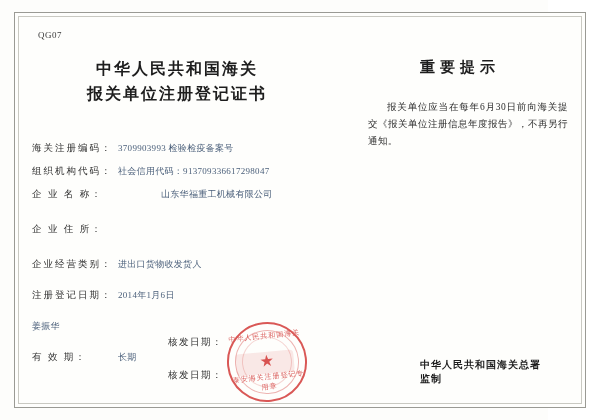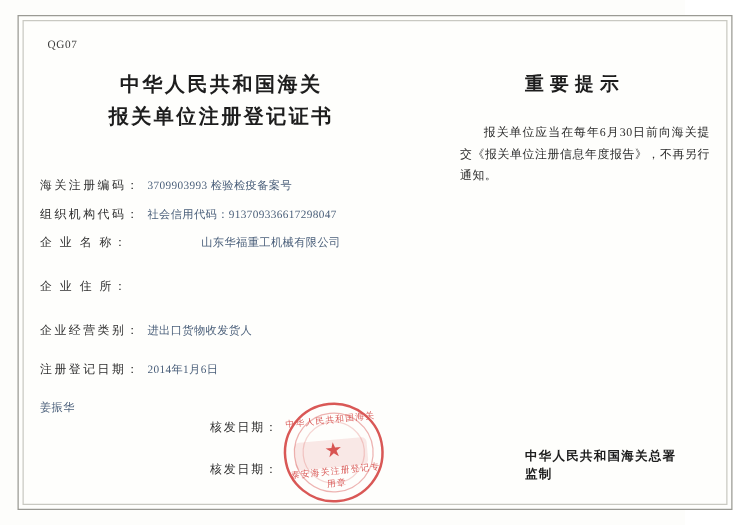--- a/index.html
+++ b/index.html
@@ -246,20 +246,24 @@
       <div class="field-label">企业经营类别：</div>
       <div class="field-value">进出口货物收发货人</div>
     </div>
     <div class="field-row gap-mid">
       <div class="field-label">注册登记日期：</div>
       <div class="field-value">2014年1月6日</div>
     </div>
     <div class="field-row gap-mid">
       <div class="field-value">姜振华</div>
     </div>
+    <div class="field-row">
+      <div class="field-label">有 效 期：</div>
+      <div class="field-value">长期</div>
+    </div>
   </div>
 
   <div class="right-col">
     <div class="notice-title">重要提示</div>
     <div class="notice-body">
       <span class="indent">报关单位应当在每年6月30日前向海关提交《报关单位注册信息年度报告》，不再另行通知。</span>
     </div>
   </div>
 
   <div class="sign-left">

